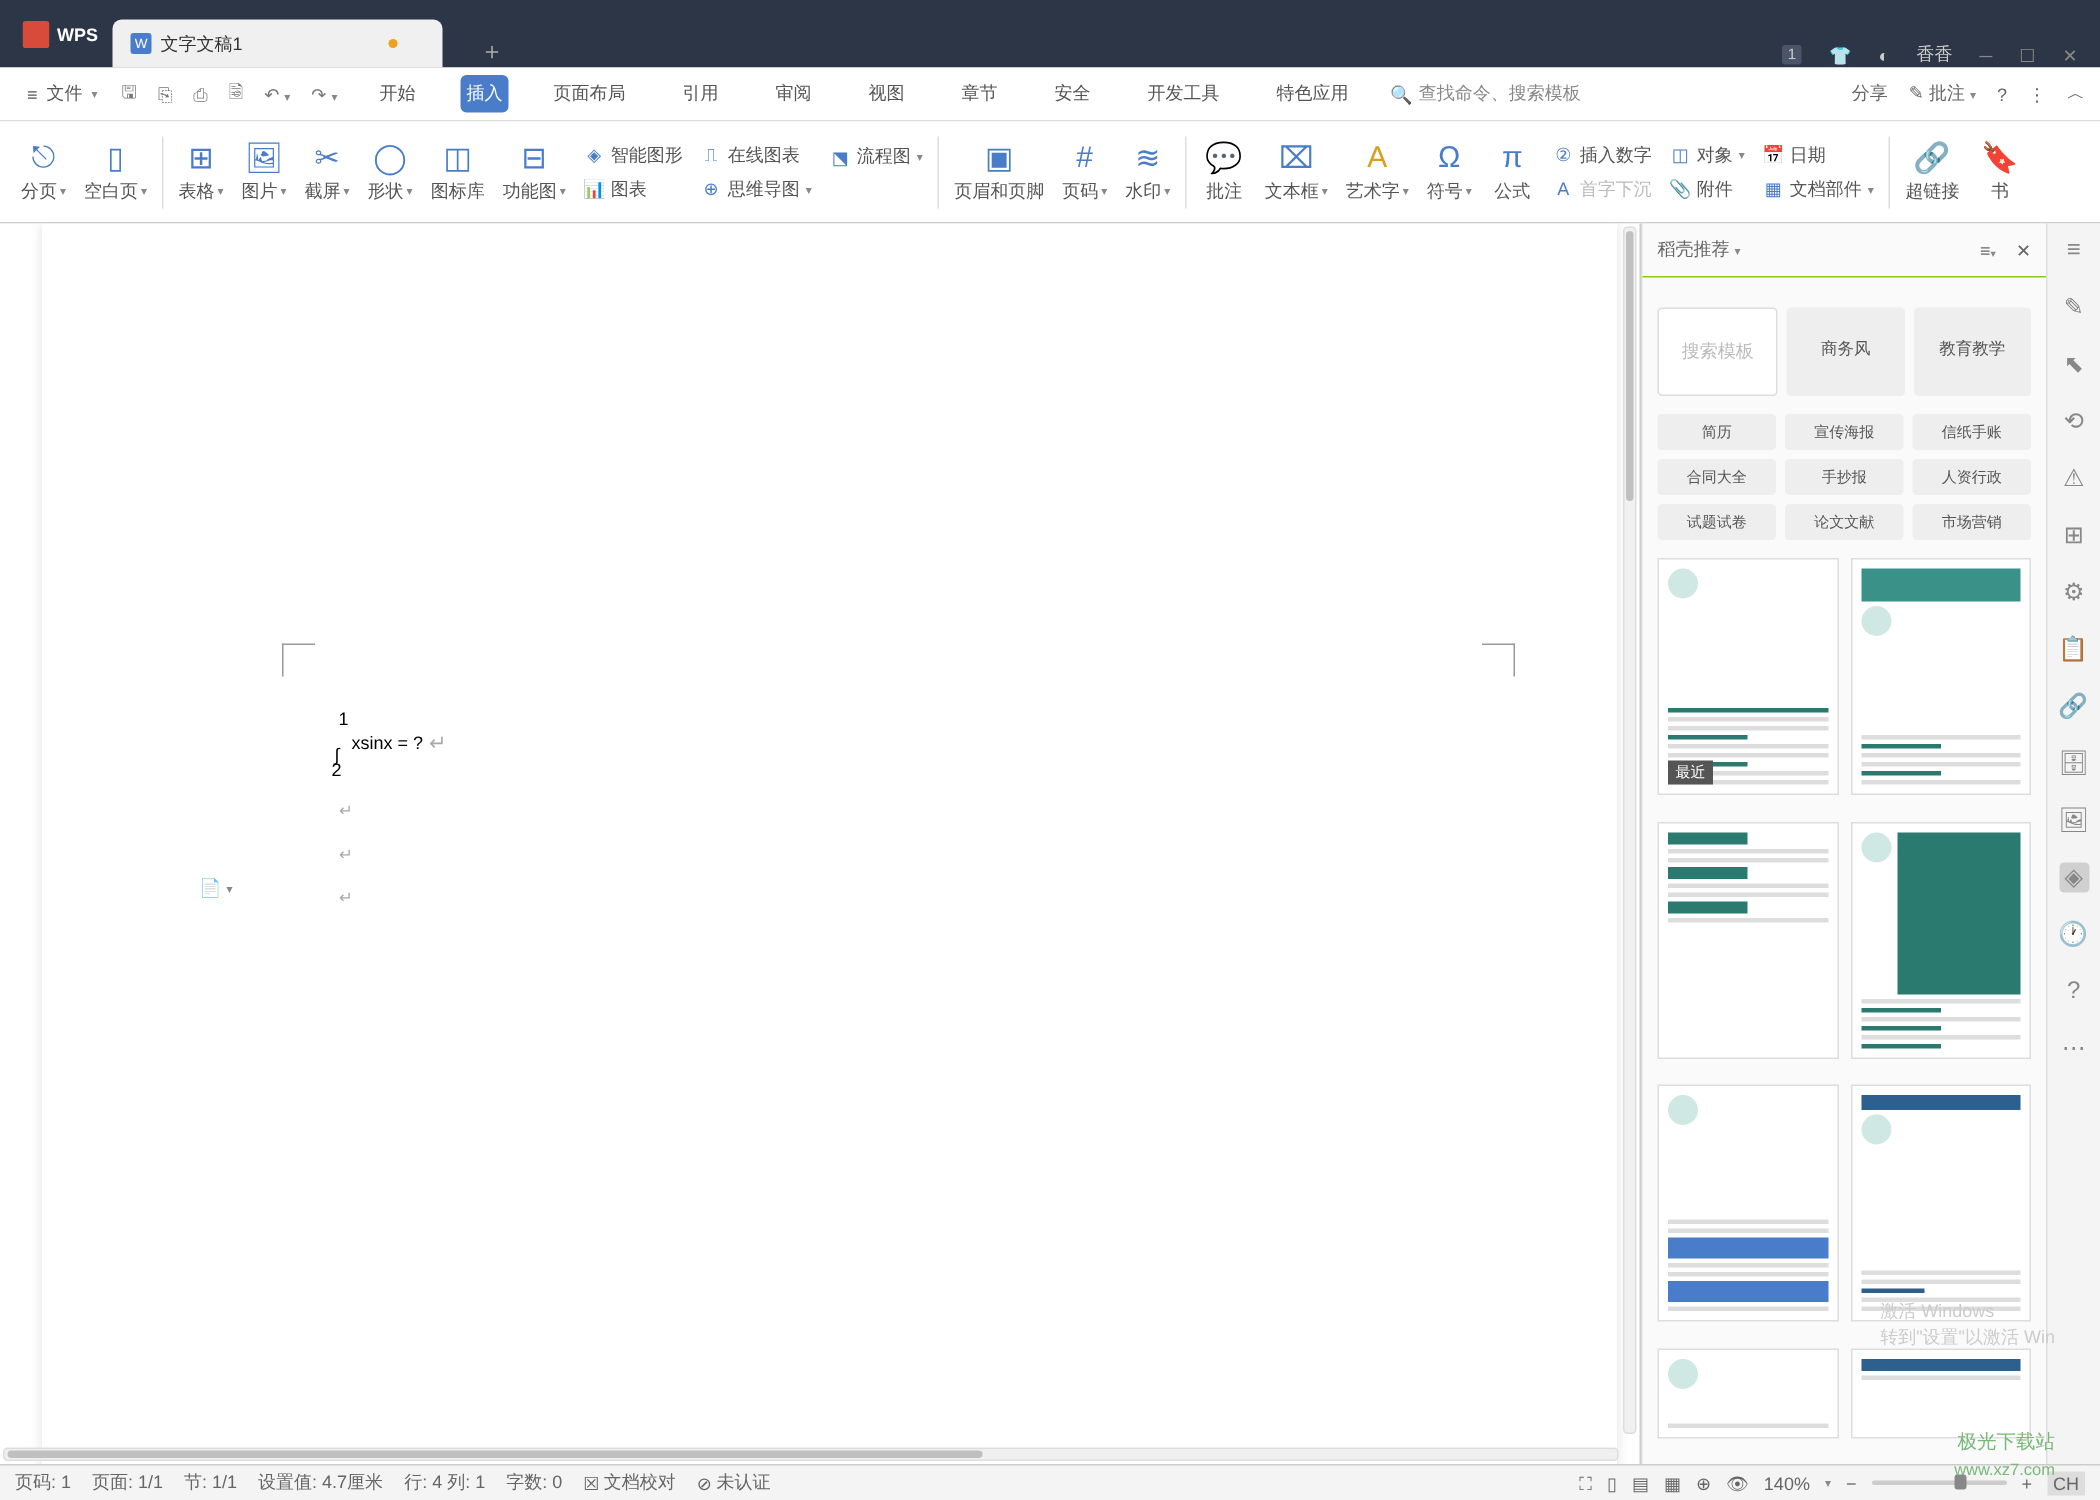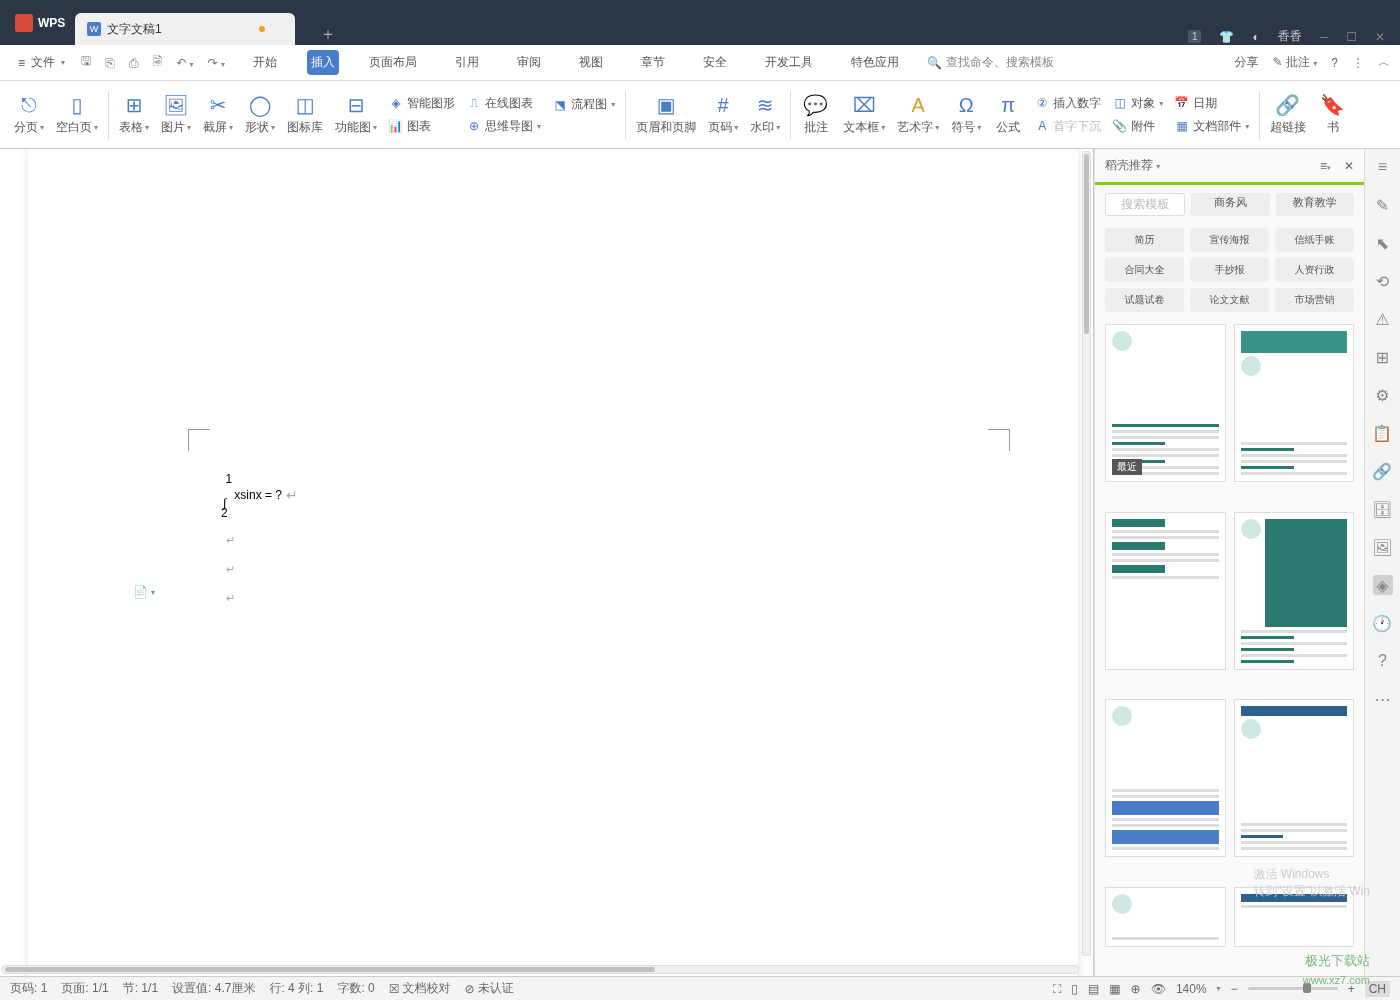--- a/index.html
+++ b/index.html
@@ -53,26 +53,26 @@
 .equation .body{margin-left:8px;}
 .para-mark{position:absolute;color:#aaa;font-size:11px;}
 .doc-icon-left{position:absolute;left:105px;top:436px;display:flex;align-items:center;gap:3px;color:#4a7dc9;}
 .scroll-v{position:absolute;right:2px;top:2px;width:9px;bottom:20px;background:#f0f0f0;border:1px solid #ddd;border-radius:3px;}
 .scroll-thumb-v{position:absolute;top:2px;left:1px;width:5px;height:180px;background:#c0c0c0;border-radius:3px;}
 .scroll-h{position:absolute;left:2px;right:14px;bottom:2px;height:9px;background:#f0f0f0;border:1px solid #ddd;border-radius:3px;}
 .scroll-thumb-h{position:absolute;left:2px;top:1px;height:5px;width:650px;background:#c0c0c0;border-radius:3px;}
 
 
 .sidepanel{width:270px;background:#fafafa;border-left:1px solid #ddd;display:flex;flex-direction:column;}
-.sp-header{height:36px;display:flex;align-items:center;padding:0 10px;justify-content:space-between;color:#666;border-bottom:3px solid #84cc16;}
+.sp-header{height:36px;display:flex;align-items:center;padding:0 10px;justify-content:space-between;color:#666;border-bottom:1px solid #84cc16;}
 .sp-title-row{padding:12px 10px 4px;text-align:center;}
 .sp-title{font-size:18px;font-weight:bold;color:#333;}
 .sp-sub{font-size:11px;color:#999;margin-top:4px;}
 .sp-tabs{display:flex;gap:6px;padding:8px 10px;}
-.sp-tab{flex:1;text-align:center;padding:2px 0;background:#eee;border-radius:3px;font-size:11px;color:#555;cursor:pointer;}
+.sp-tab{flex:1;text-align:center;padding:20px 0;background:#eee;border-radius:3px;font-size:11px;color:#555;cursor:pointer;margin-top:12px;}
 .sp-tab.search{background:#fff;border:1px solid #ddd;color:#bbb;}
 .sp-cats{display:flex;flex-wrap:wrap;gap:6px;padding:4px 10px;}
 .sp-cat{width:calc(33.33% - 4px);text-align:center;padding:5px 0;background:#eee;border-radius:3px;font-size:10px;color:#555;cursor:pointer;}
 .sp-templates{flex:1;overflow-y:auto;padding:8px 10px;display:flex;flex-wrap:wrap;gap:8px;}
 .tmpl{width:calc(50% - 4px);height:158px;background:#fff;border:1px solid #ddd;position:relative;display:flex;flex-direction:column;padding:6px;gap:3px;}
 .tmpl .thdr{height:22px;background:#2a7a6f;}
 .tmpl .tline{height:3px;background:#ddd;}
 .tmpl .tline.teal{background:#2a7a6f;width:50%;}
 .tmpl .tbox{flex:1;display:flex;gap:4px;}
 .tmpl .tav{width:20px;height:20px;border-radius:50%;background:#d0e8e4;}

